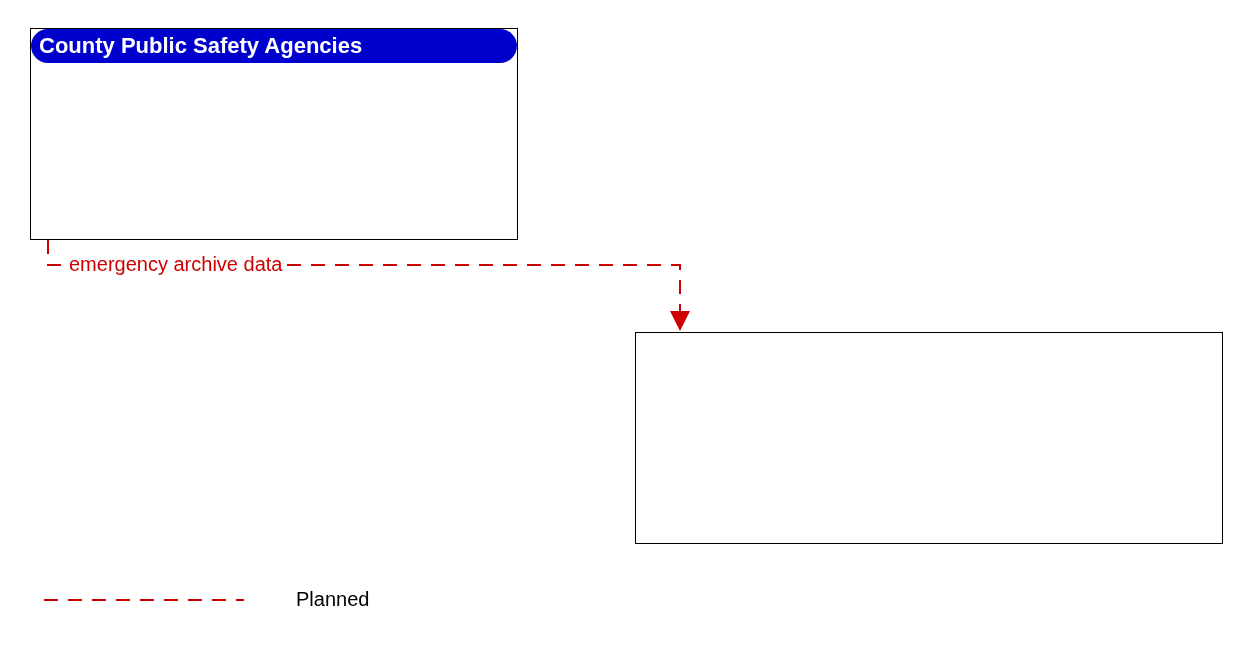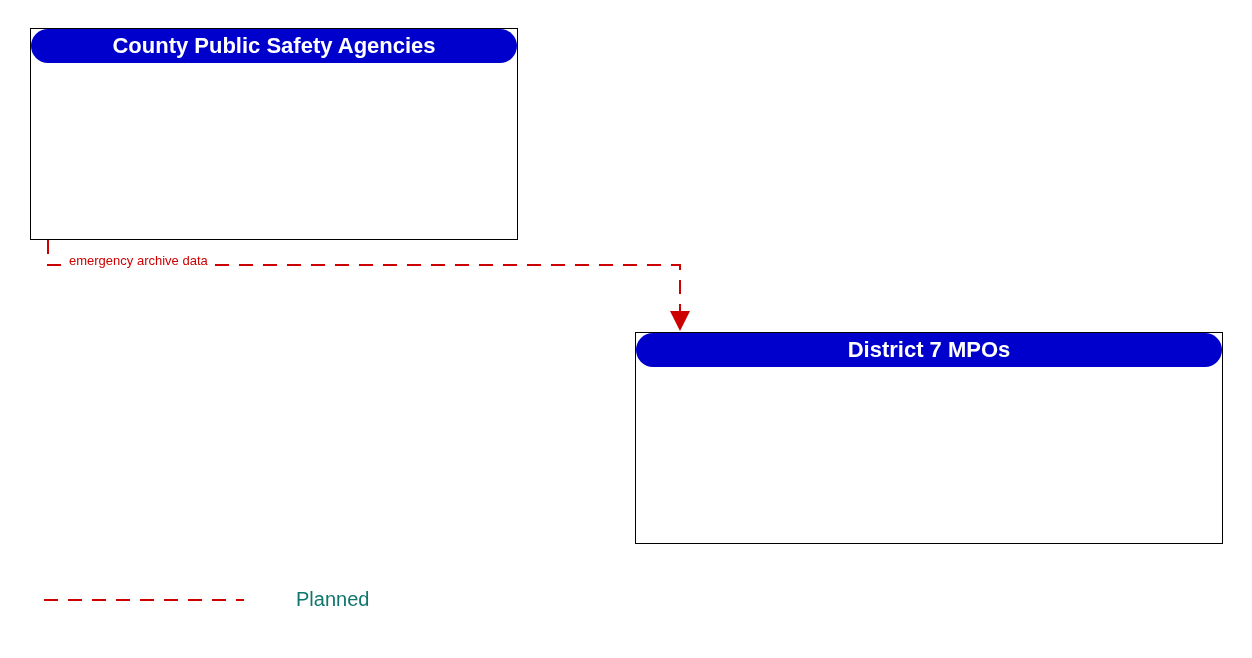--- a/index.html
+++ b/index.html
@@ -17,40 +17,39 @@
     .entity-box {
       position: absolute;
       border: 1px solid black;
       background: white;
     }
     .entity-header {
       background: #0000CC;
       color: white;
       font-size: 22px;
       font-weight: bold;
-      text-align: center;
       padding: 4px 8px;
       border-radius: 17px;
     }
     .entity-body {
       padding: 6px 10px;
       font-size: 24px;
       text-align: center;
       color: black;
     }
     .flow-label {
       position: absolute;
       color: #CC0000;
-      font-size: 13px;
+      font-size: 20px;
       background: white;
       padding: 0 4px;
     }
     .legend-label {
       position: absolute;
-      color: #0f766e;
+      color: #000000;
       font-size: 20px;
     }
     svg.connector {
       position: absolute;
       top: 0;
       left: 0;
       width: 1252px;
       height: 658px;
       pointer-events: none;
     }
@@ -66,18 +65,17 @@
   </defs>
   <path d="M 48 240 L 48 265 L 680 265 L 680 327" stroke="#CC0000" stroke-width="2" stroke-dasharray="14,10" fill="none" marker-end="url(#arrowhead)"></path>
   <line x1="44" y1="600" x2="244" y2="600" stroke="#CC0000" stroke-width="2" stroke-dasharray="14,10"></line>
 </svg>
 
 <div class="entity-box" style="left:30px; top:28px; width:488px; height:212px;">
   <div class="entity-header">County Public Safety Agencies</div>
 </div>
 
 <div class="entity-box" style="left:635px; top:332px; width:588px; height:212px;">
-  <div class="entity-header">District 7 MPOs</div>
 </div>
 
 <div class="flow-label" style="left:65px; top:253px;">emergency archive data</div>
 
 <div class="legend-label" style="left:296px; top:588px;">Planned</div>
 
 </body></html>

